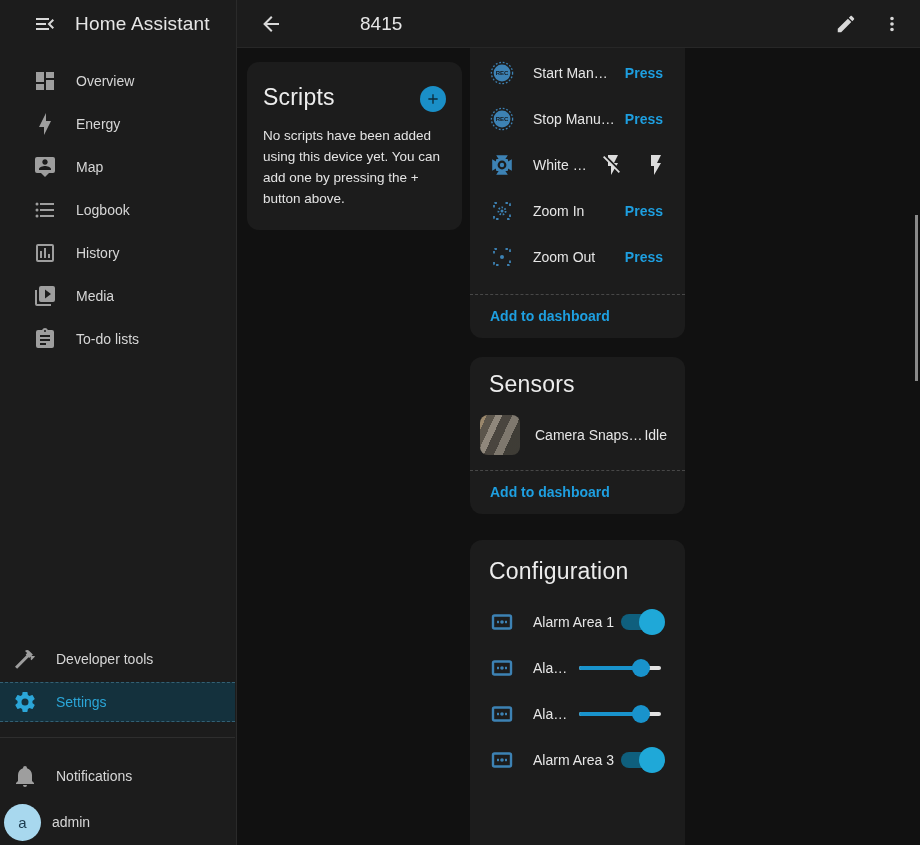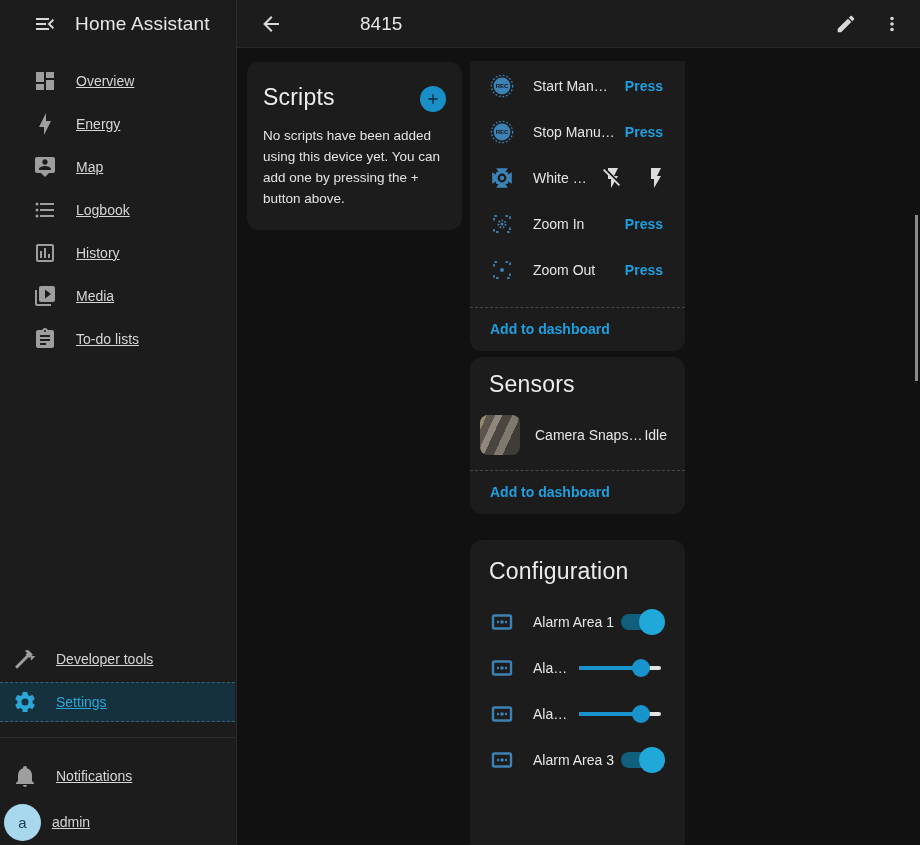--- a/index.html
+++ b/index.html
@@ -19,21 +19,21 @@
   .app{position:absolute;inset:0;}
 
   
   .sidebar{position:absolute;left:0;top:0;width:237px;height:845px;background:var(--surface);border-right:1px solid #2a2a2a;padding-left:20px;}
   .sidebar-header{height:48px;display:flex;align-items:center;gap:14px;padding-left:9px;}
   .icon-btn{background:none;border:none;color:#d8d8d8;width:32px;height:32px;display:flex;align-items:center;justify-content:center;cursor:pointer;flex:0 0 auto;}
   .app-title{font-size:19px;color:#e6e6e6;letter-spacing:.2px;}
   .sidebar-nav{padding-top:10px;}
   .side-item{height:40px;margin:3px 0;display:flex;align-items:center;gap:15px;padding-left:9px;cursor:pointer;}
   .side-item .icn{width:32px;display:flex;justify-content:center;color:var(--icon-gray);flex:0 0 auto;}
-  .side-item .lbl{font-size:14px;font-weight:500;color:#d6d6d6;text-decoration:underline;}
+  .side-item .lbl{font-size:14px;font-weight:500;color:#d6d6d6;}
   .sidebar-bottom{position:absolute;left:0;right:1px;top:636px;}
   .side-item.active{background:var(--settings-bg);border-top:1px dashed rgba(110,185,220,.35);border-bottom:1px dashed rgba(110,185,220,.35);}
   .side-item.active .icn{color:var(--settings-fg);}
   .side-item.active .lbl{color:var(--settings-fg);}
   .side-divider{border-top:1px solid var(--divider);margin-top:15px;}
   .side-item.notifications{margin-top:18px;}
   .side-item.profile{margin-top:6px;padding-left:4px;gap:11px;}
   .avatar{width:37px;height:37px;border-radius:50%;background:var(--avatar-bg);color:var(--avatar-fg);display:flex;align-items:center;justify-content:center;font-size:15px;flex:0 0 auto;}
 
   
@@ -47,21 +47,21 @@
   .card{position:absolute;background:var(--surface);border-radius:12px;width:215px;}
   .card h2{font-size:23px;font-weight:400;color:#ececec;letter-spacing:.2px;}
 
   
   .scripts-card{left:10px;top:14px;padding:16px;min-height:168px;}
   .scripts-head{display:flex;align-items:flex-start;justify-content:space-between;margin-top:6px;}
   .plus-btn{width:26px;height:26px;border-radius:50%;background:#1a8fc7;border:none;color:#0c2b3a;display:flex;align-items:center;justify-content:center;cursor:pointer;margin-top:2px;}
   .scripts-card p{margin-top:13px;font-size:13.5px;line-height:21px;color:#e3e3e3;}
 
   
-  .controls-card{left:233px;top:13px;border-radius:0 0 12px 12px;padding-top:2px;}
+  .controls-card{left:233px;top:0;border-radius:0 0 12px 12px;padding-top:2px;}
   .crow{height:46px;display:flex;align-items:center;}
   .crow .eicon{width:24px;height:24px;margin-left:20px;color:var(--icon-blue);flex:0 0 auto;cursor:pointer;}
   .crow .rlabel{margin-left:19px;font-size:14px;color:#e6e6e6;white-space:nowrap;overflow:hidden;flex:1 1 auto;}
   .press{margin-right:22px;font-size:14px;font-weight:700;color:var(--accent);background:none;border:none;cursor:pointer;}
   .flash-group{display:flex;gap:19px;margin-right:17px;}
   .flash-btn{background:none;border:none;color:#dcdcdc;cursor:pointer;width:24px;height:24px;}
   .card-divider{border-top:1px dashed var(--dash);margin-top:14px;}
   .add-link{display:block;padding:13px 20px 14px;font-size:14px;font-weight:700;color:var(--accent);text-decoration:none;cursor:pointer;}
 
   

